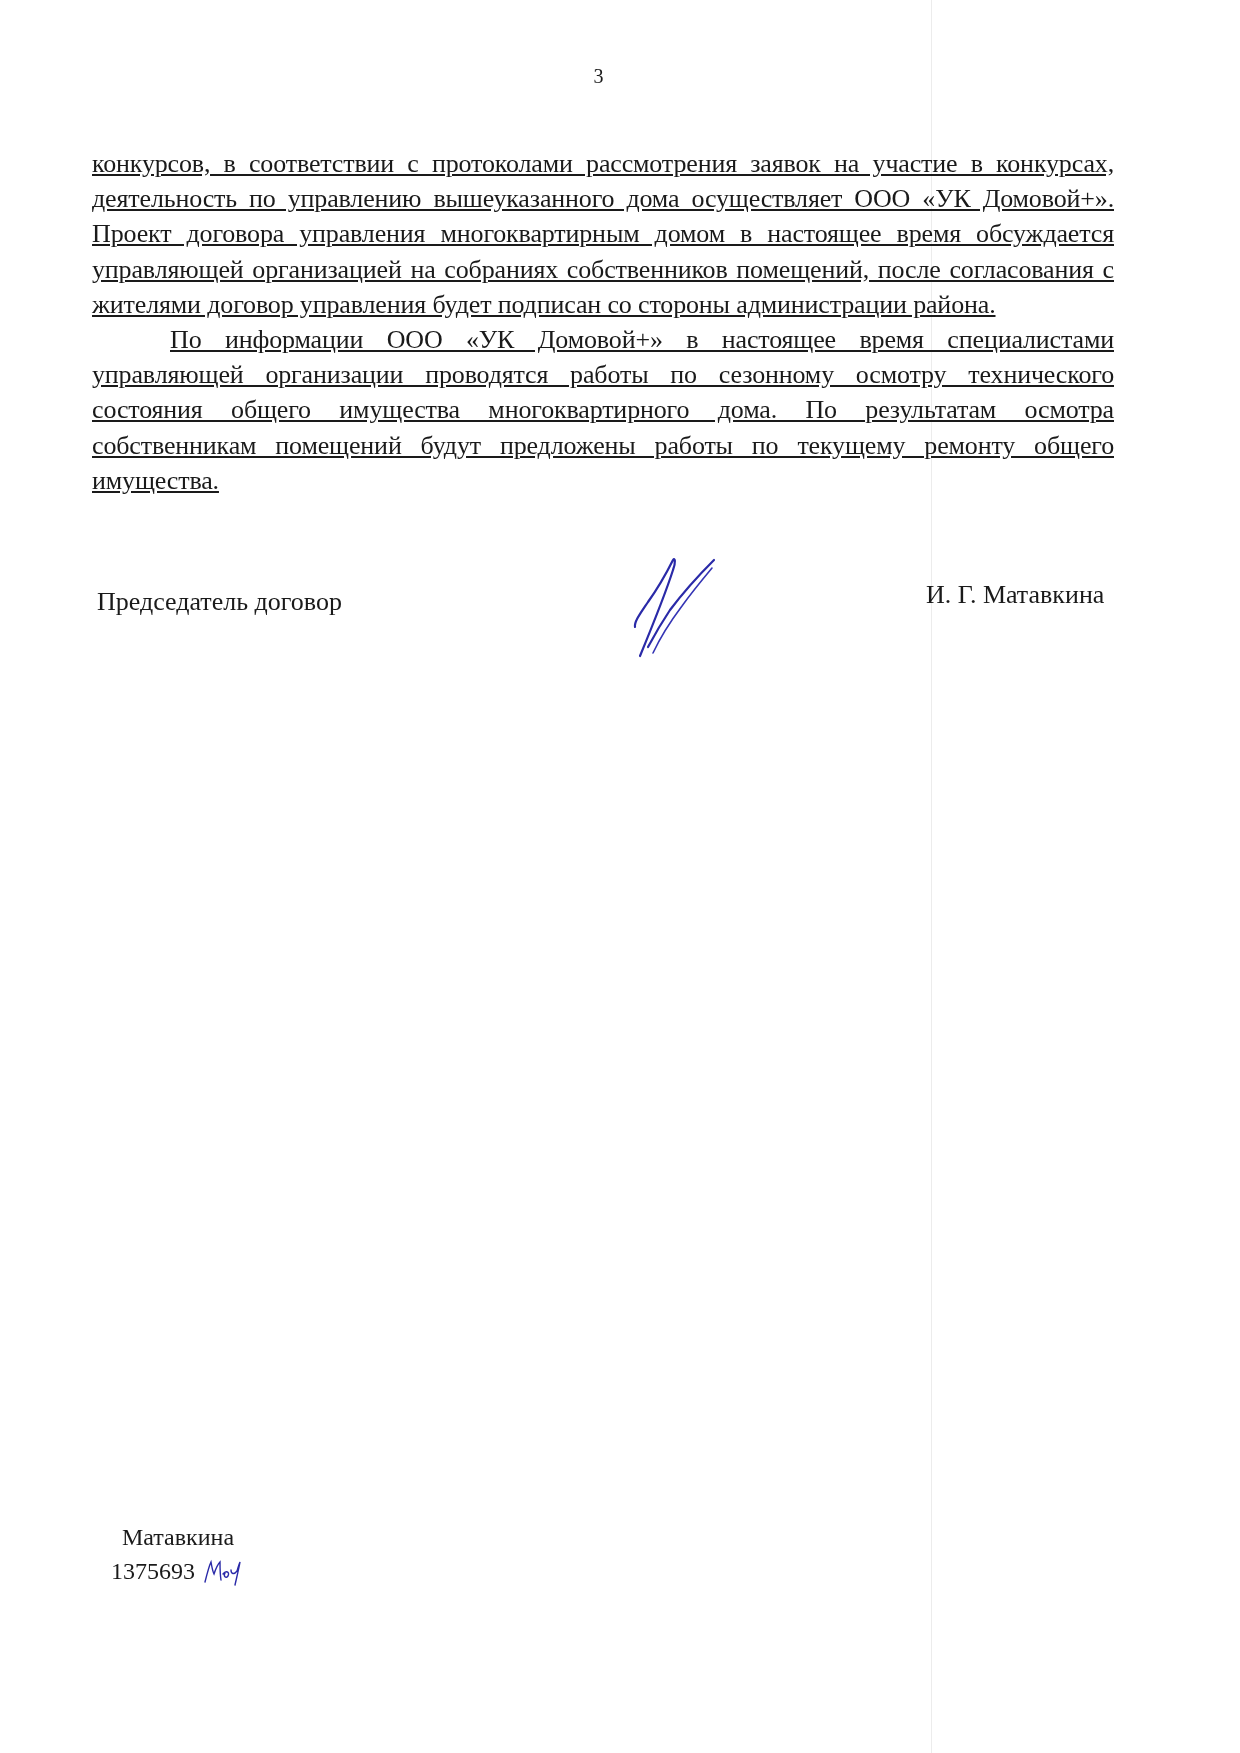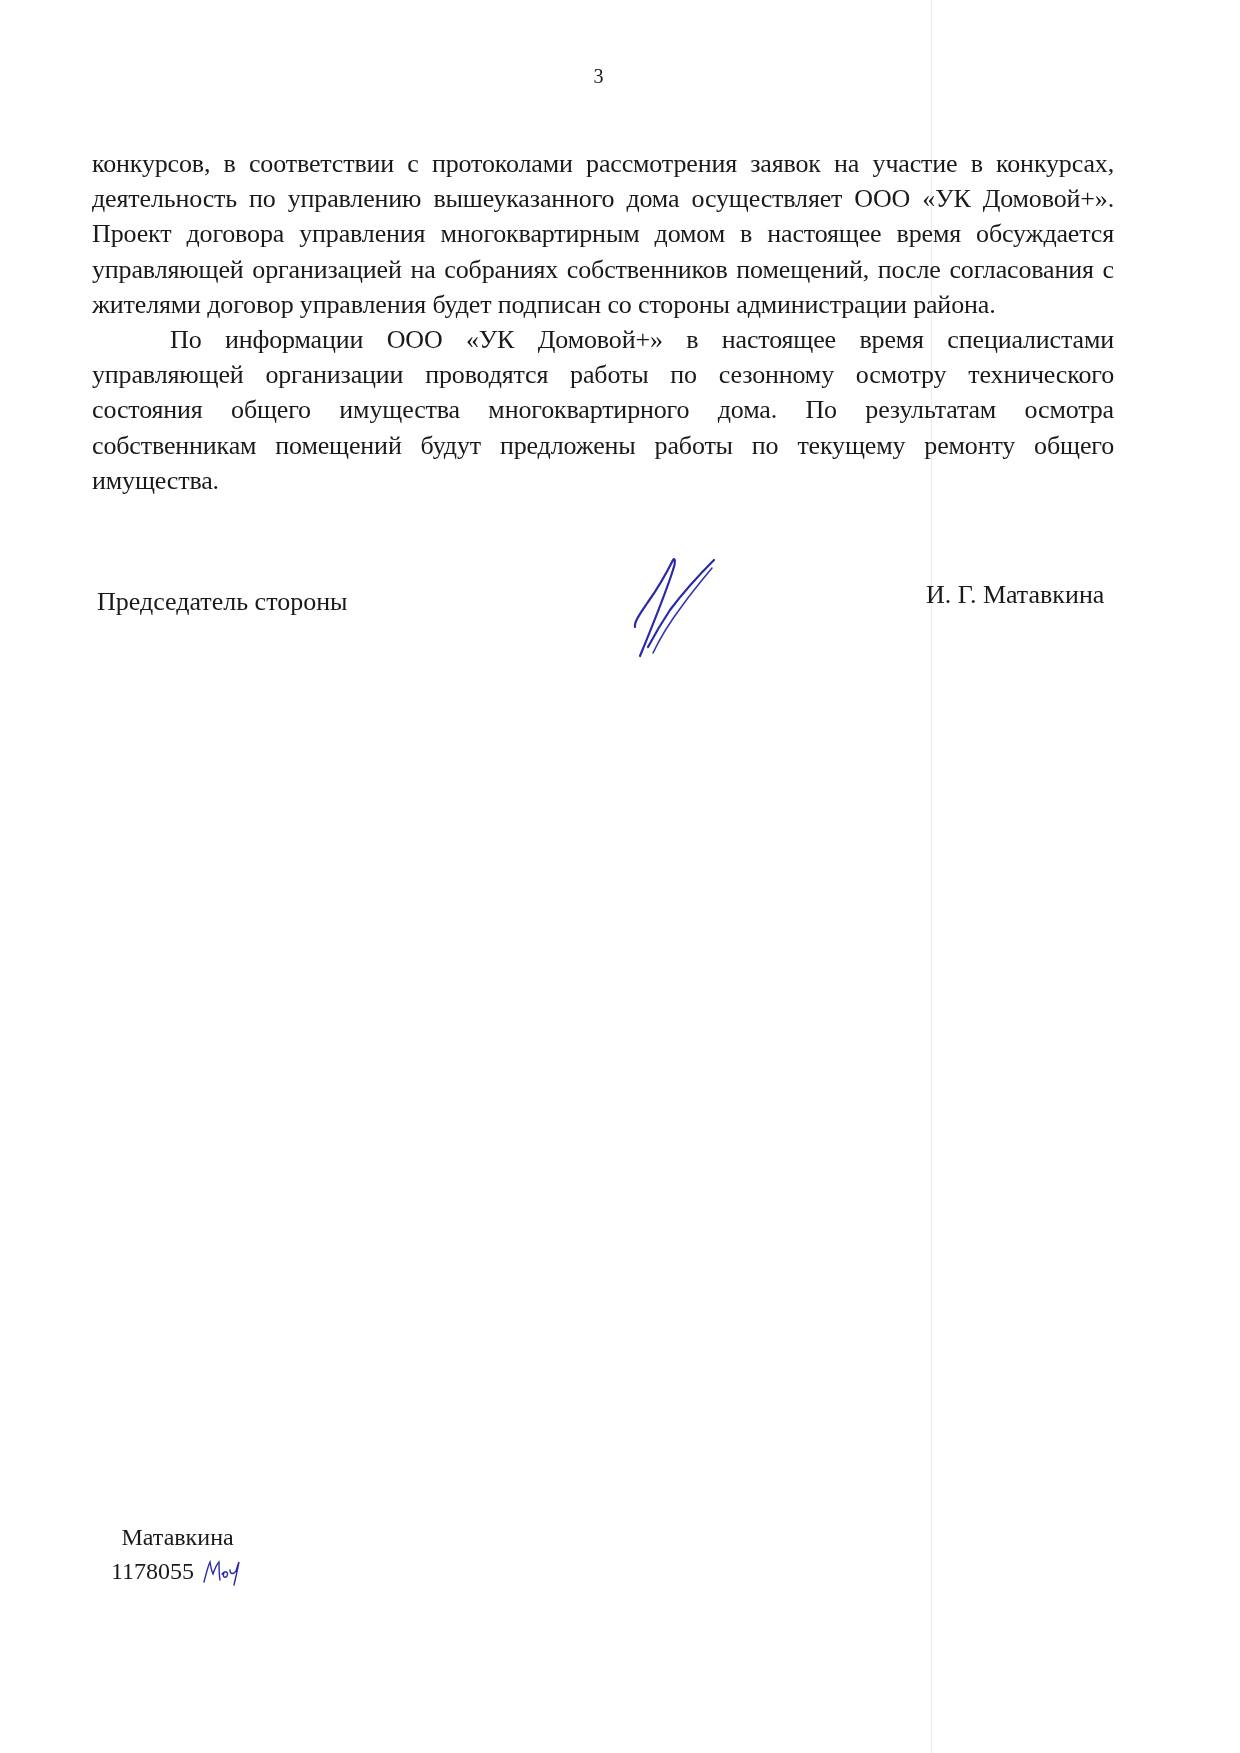--- a/index.html
+++ b/index.html
@@ -35,20 +35,21 @@
     }
     .body-text {
       position: absolute;
       left: 92px;
       top: 146px;
       width: 1022px;
       font-size: 26px;
       line-height: 35.2px;
       text-align: justify;
       letter-spacing: -0.15px;
+      text-decoration: underline;
     }
     .body-text p {
       margin: 0;
       text-align: justify;
       text-align-last: left;
     }
     .body-text p.indent {
       text-indent: 78px;
     }
     .sig-title {
@@ -100,34 +101,34 @@
 <div class="page">
   <div class="scan-line"></div>
 
   <div class="page-number">3</div>
 
   <div class="body-text">
     <p>конкурсов, в соответствии с протоколами рассмотрения заявок на участие в конкурсах, деятельность по управлению вышеуказанного дома осуществляет ООО «УК Домовой+». Проект договора управления многоквартирным домом в настоящее время обсуждается управляющей организацией на собраниях собственников помещений, после согласования с жителями договор управления будет подписан со стороны администрации района.</p>
     <p class="indent">По информации ООО «УК Домовой+» в настоящее время специалистами управляющей организации проводятся работы по сезонному осмотру технического состояния общего имущества многоквартирного дома. По результатам осмотра собственникам помещений будут предложены работы по текущему ремонту общего имущества.</p>
   </div>
 
-  <div class="sig-title">Председатель стороны</div>
+  <div class="sig-title">Председатель договор</div>
 
   <svg class="signature" viewBox="0 0 100 115">
     <path d="M9 75 C 8 70, 14 62, 22 50 C 32 36, 40 22, 47 8 C 49 5, 50 10, 47 18 C 40 40, 28 70, 14 104" fill="none" stroke="#2a2aa8" stroke-width="2.2" stroke-linecap="round"></path>
     <path d="M22 95 C 30 80, 36 70, 44 58 C 56 42, 70 26, 88 8" fill="none" stroke="#2a2aa8" stroke-width="2.2" stroke-linecap="round"></path>
     <path d="M27 101 C 34 86, 44 70, 56 54 C 66 40, 76 28, 86 16" fill="none" stroke="#3535b5" stroke-width="1.6" stroke-linecap="round"></path>
   </svg>
 
   <div class="sig-name">И. Г. Матавкина</div>
 
   <div class="executor">
     <div>Матавкина</div>
     <div class="phone-row">
-      <span>1178055</span>
+      <span>1375693</span>
       <svg class="initials" viewBox="0 0 42 30">
         <path d="M2 26 C 4 18, 6 10, 8 6 C 9 12, 10 16, 11 18 C 13 12, 15 8, 17 6 C 17 12, 17 18, 18 24" fill="none" stroke="#2a2aa8" stroke-width="1.4" stroke-linecap="round"></path>
         <path d="M20 18 C 23 14, 27 16, 25 20 C 23 23, 20 20, 22 17" fill="none" stroke="#2a2aa8" stroke-width="1.4" stroke-linecap="round"></path>
         <path d="M28 14 C 28 18, 31 19, 34 15 C 35 12, 36 8, 37 6 C 36 12, 34 20, 32 29" fill="none" stroke="#2a2aa8" stroke-width="1.4" stroke-linecap="round"></path>
       </svg>
     </div>
   </div>
 </div>
 
 </body></html>

